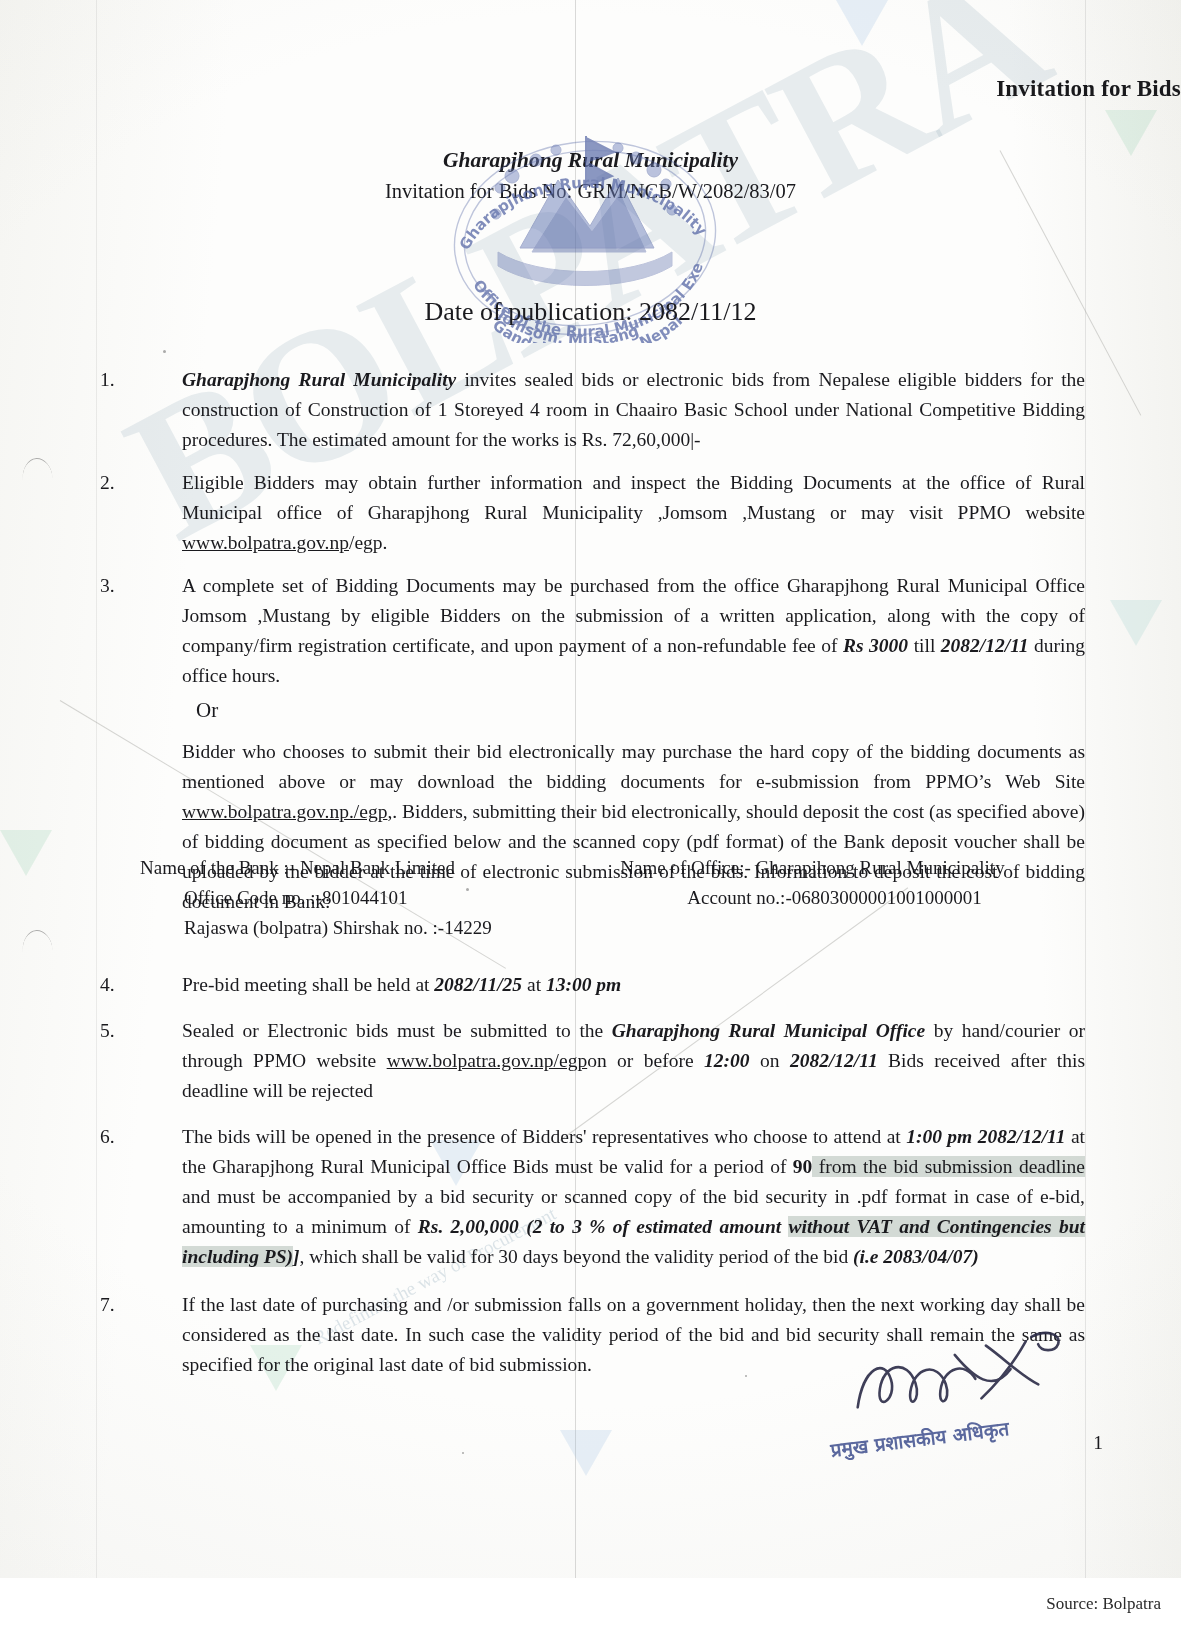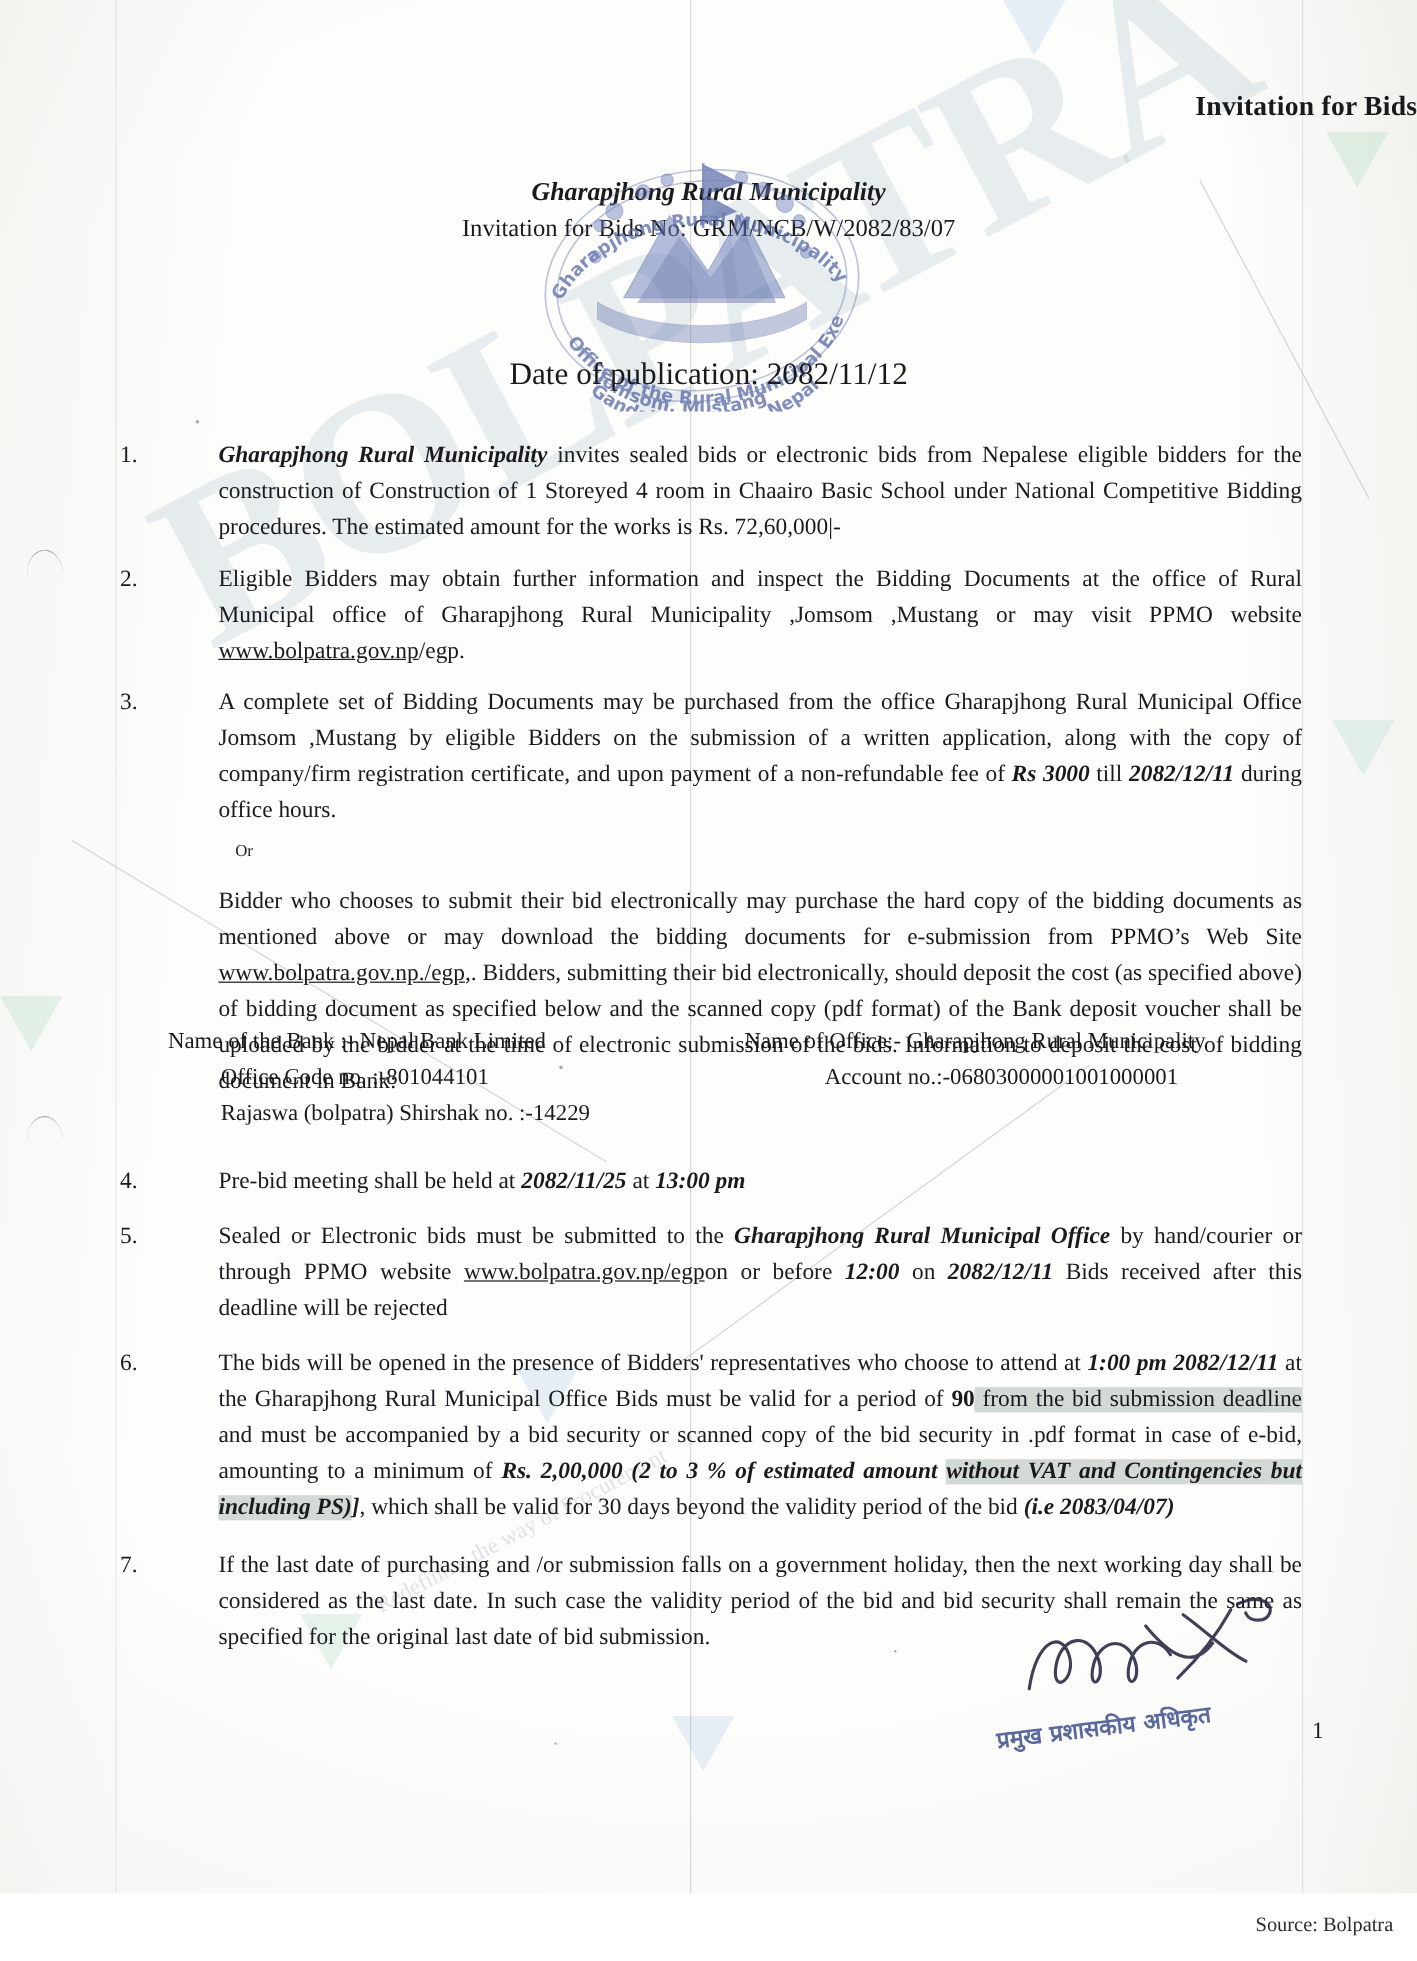--- a/index.html
+++ b/index.html
@@ -183,21 +183,21 @@
     color: #1a1a1e;
   }
   .clause-body.nojust { text-align: left; }
   b.bi { font-weight: bold; font-style: italic; }
   b.bb { font-weight: bold; }
   .ul { text-decoration: underline; }
   .hl { background: rgba(176,190,180,0.55); }
 
   .subline { margin-top: 12px; }
   .or-line {
-    font-size: 14px;
+    font-size: 21px;
     line-height: 30px;
     margin: 4px 0 4px 14px;
   }
 
   
   #bank-block {
     position: absolute;
     left: 100px;
     top: 853px;
     width: 985px;

